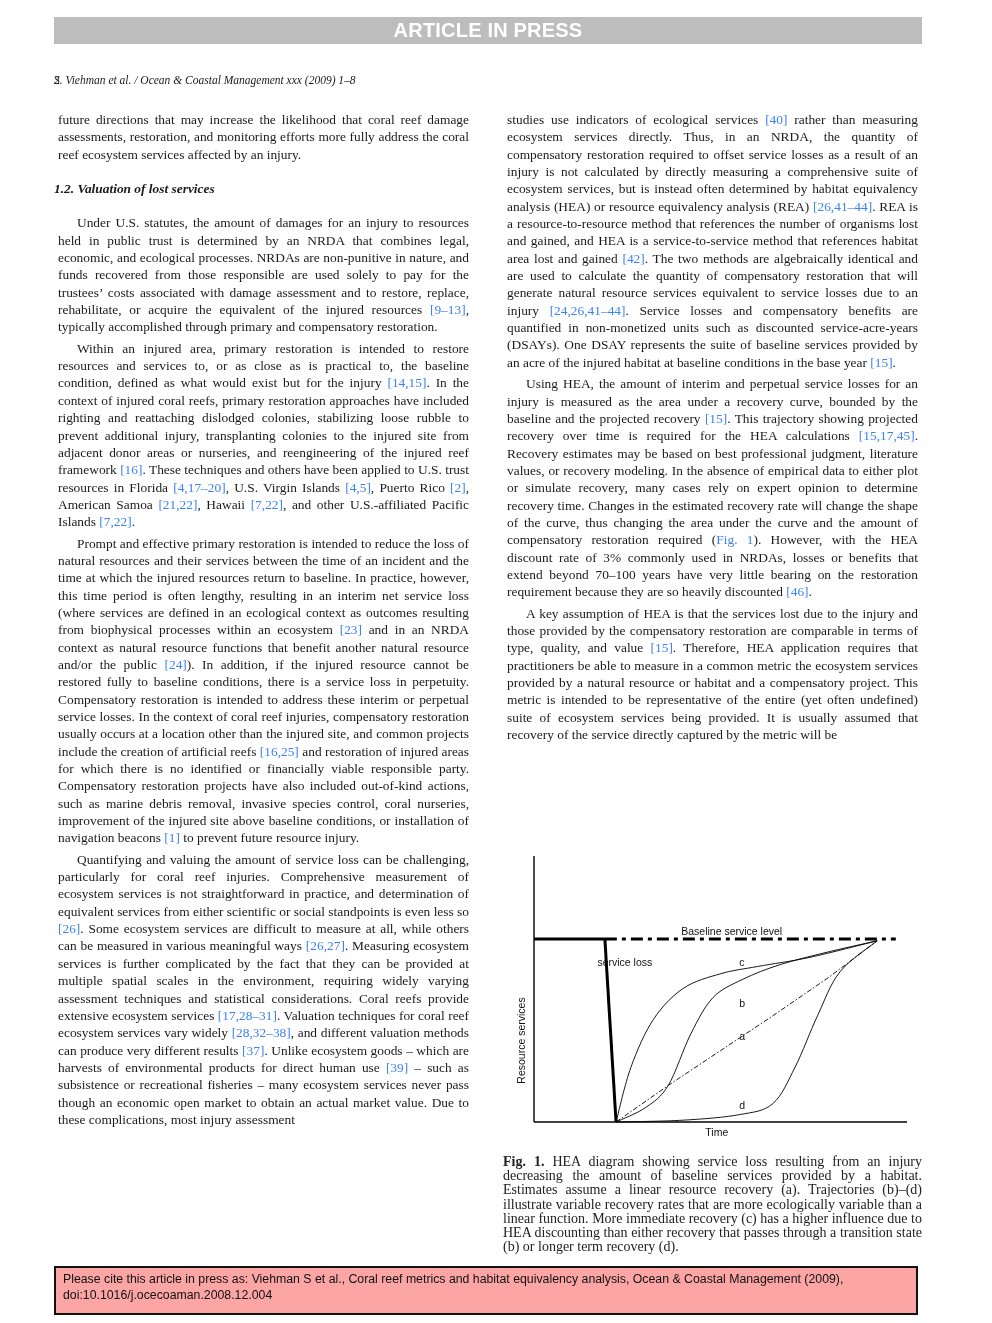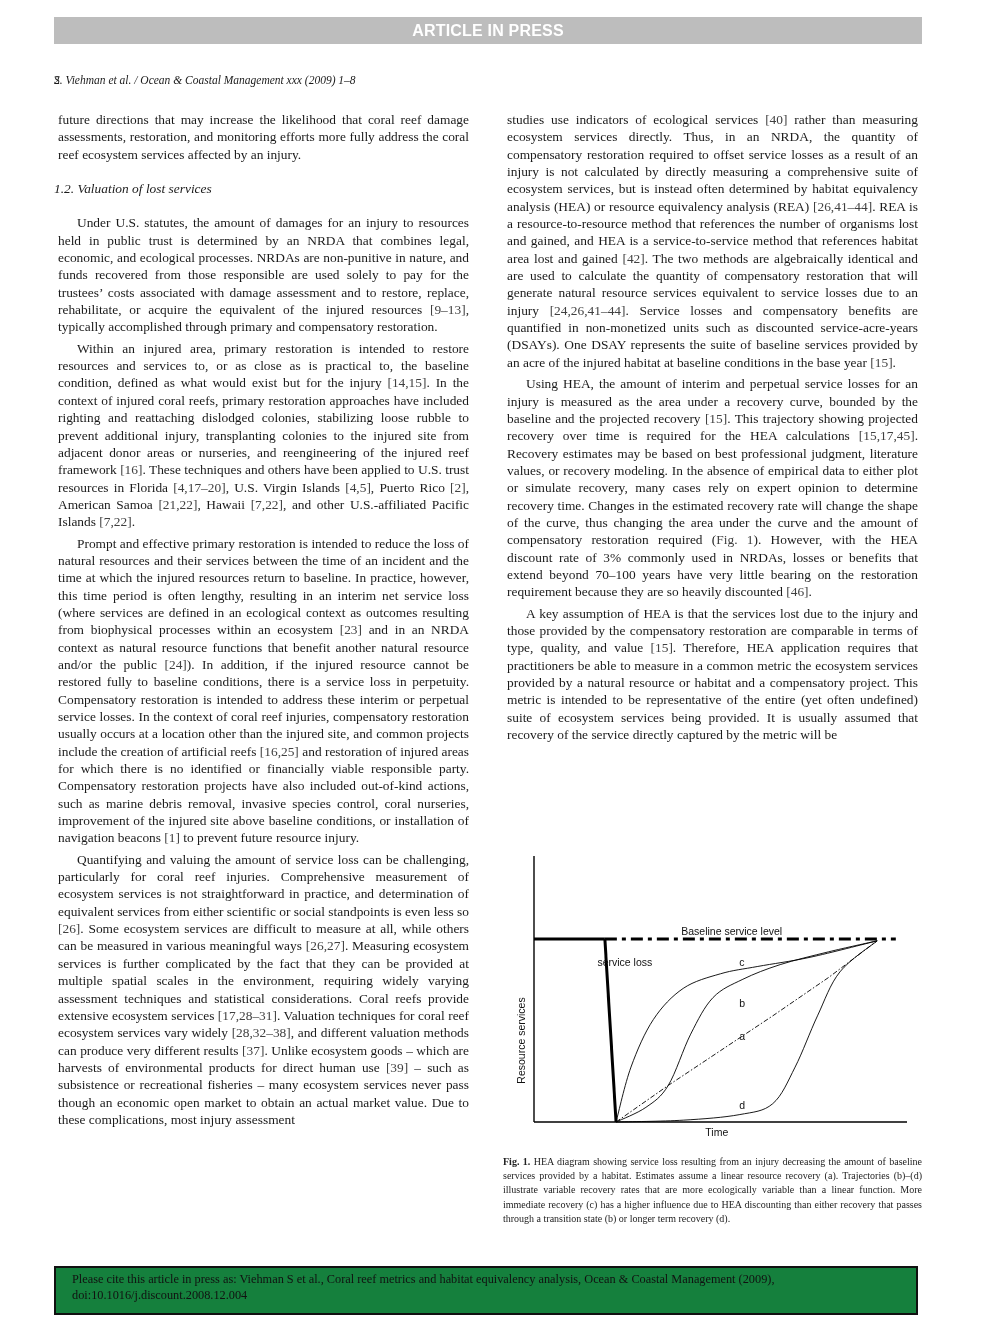--- a/index.html
+++ b/index.html
@@ -1,46 +1,46 @@
 <!DOCTYPE html>
 <html><head>
 <meta charset="utf-8">
 <style>
   html, body { margin: 0; padding: 0; background: #ffffff; }
   body { width: 992px; height: 1323px; position: relative; overflow: hidden;
          font-family: "DejaVu Serif", "Liberation Serif", serif; color: #1a1a1a; }
   .banner { position: absolute; left: 54px; top: 17px; width: 868px; height: 27px;
             background: #bdbdbd; color: #ffffff; text-align: center;
             font-family: "Liberation Sans", sans-serif; font-weight: bold;
-            font-size: 16px; line-height: 27px; letter-spacing: 0.2px; }
+            font-size: 20px; line-height: 27px; letter-spacing: 0.2px; }
   .running-head { position: absolute; top: 74px; left: 54px; width: 868px;
                   font-family: "Liberation Serif", serif; font-size: 11.5px; }
   .running-head .pno { position: absolute; left: 0; top: 0; }
   .running-head .journal { position: absolute; left: 0; right: 0; text-align: left; font-style: italic; }
   .col { position: absolute; top: 107px; width: 419px;
          font-family: "Liberation Serif", serif; font-size: 13.4px; line-height: 17.35px;
          text-align: justify; hyphens: manual; }
   .col.left { left: 54px; }
   .col.right { left: 503px; }
   .col p { margin: 4px; text-indent: 19px; }
   .col p.noindent { text-indent: 0; }
-  .col h3 { margin: 17px 0 17px 0; font-size: 13.4px; font-weight: normal; font-style: italic; line-height: 17.35px; }
+  .col h3 { margin: 17px 0 17px 0; font-size: 13.4px; font-weight: bold; font-style: italic; line-height: 17.35px; }
   .col h3 + p { }
-  .cite { color: #404040; font-family: Liberation Serif, serif; }
+  .cite { color: #3b82f6; font-family: Liberation Serif, serif; }
   .fig { position: absolute; left: 503px; top: 850px; width: 419px; height: 300px; }
   .fig svg { position: absolute; left: 0; top: 0; }
   .fig text { font-family: "Liberation Sans", sans-serif; font-size: 10.5px; fill: #111; }
   .caption { position: absolute; left: 503px; top: 1155px; width: 419px;
-             font-family: "Liberation Serif", serif; font-size: 10px; line-height: 14.2px;
+             font-family: "Liberation Serif", serif; font-size: 14px; line-height: 14.2px;
              text-align: justify; color: #222; }
   .caption b { font-weight: bold; }
   .cite-box { position: absolute; left: 54px; top: 1266px; width: 864px; height: 49px;
-              background: #15803d; border: 2px solid #111;
-              font-family: Liberation Serif, serif; font-size: 12.3px; line-height: 16px;
-              padding: 3px 0 0 16px; box-sizing: border-box; color: #111; }
+              background: #fca5a5; border: 2px solid #111;
+              font-family: Liberation Sans, sans-serif; font-size: 12.3px; line-height: 16px;
+              padding: 3px 0 0 7px; box-sizing: border-box; color: #111; }
 </style>
 </head>
 <body>
 
 <div class="banner">ARTICLE IN PRESS</div>
 
 <div class="running-head">
   <span class="pno">2</span>
   <span class="journal">S. Viehman et al. / Ocean &amp; Coastal Management xxx (2009) 1–8</span>
 </div>
@@ -85,14 +85,14 @@
       </g>
   </svg>
 </div>
 
 <div class="caption">
   <b>Fig. 1.</b><span> HEA diagram showing service loss resulting from an injury decreasing the amount of baseline services provided by a habitat. Estimates assume a linear resource recovery (a). Trajectories (b)–(d) illustrate variable recovery rates that are more ecologically variable than a linear function. More immediate recovery (c) has a higher influence due to HEA discounting than either recovery that passes through a transition state (b) or longer term recovery (d).</span>
 </div>
 
 <div class="cite-box">
   <div>Please cite this article in press as: Viehman S et al., Coral reef metrics and habitat equivalency analysis, Ocean &amp; Coastal Management (2009),</div>
-  <div>doi:10.1016/j.discount.2008.12.004</div>
+  <div>doi:10.1016/j.ocecoaman.2008.12.004</div>
 </div>
 
 </body></html>

